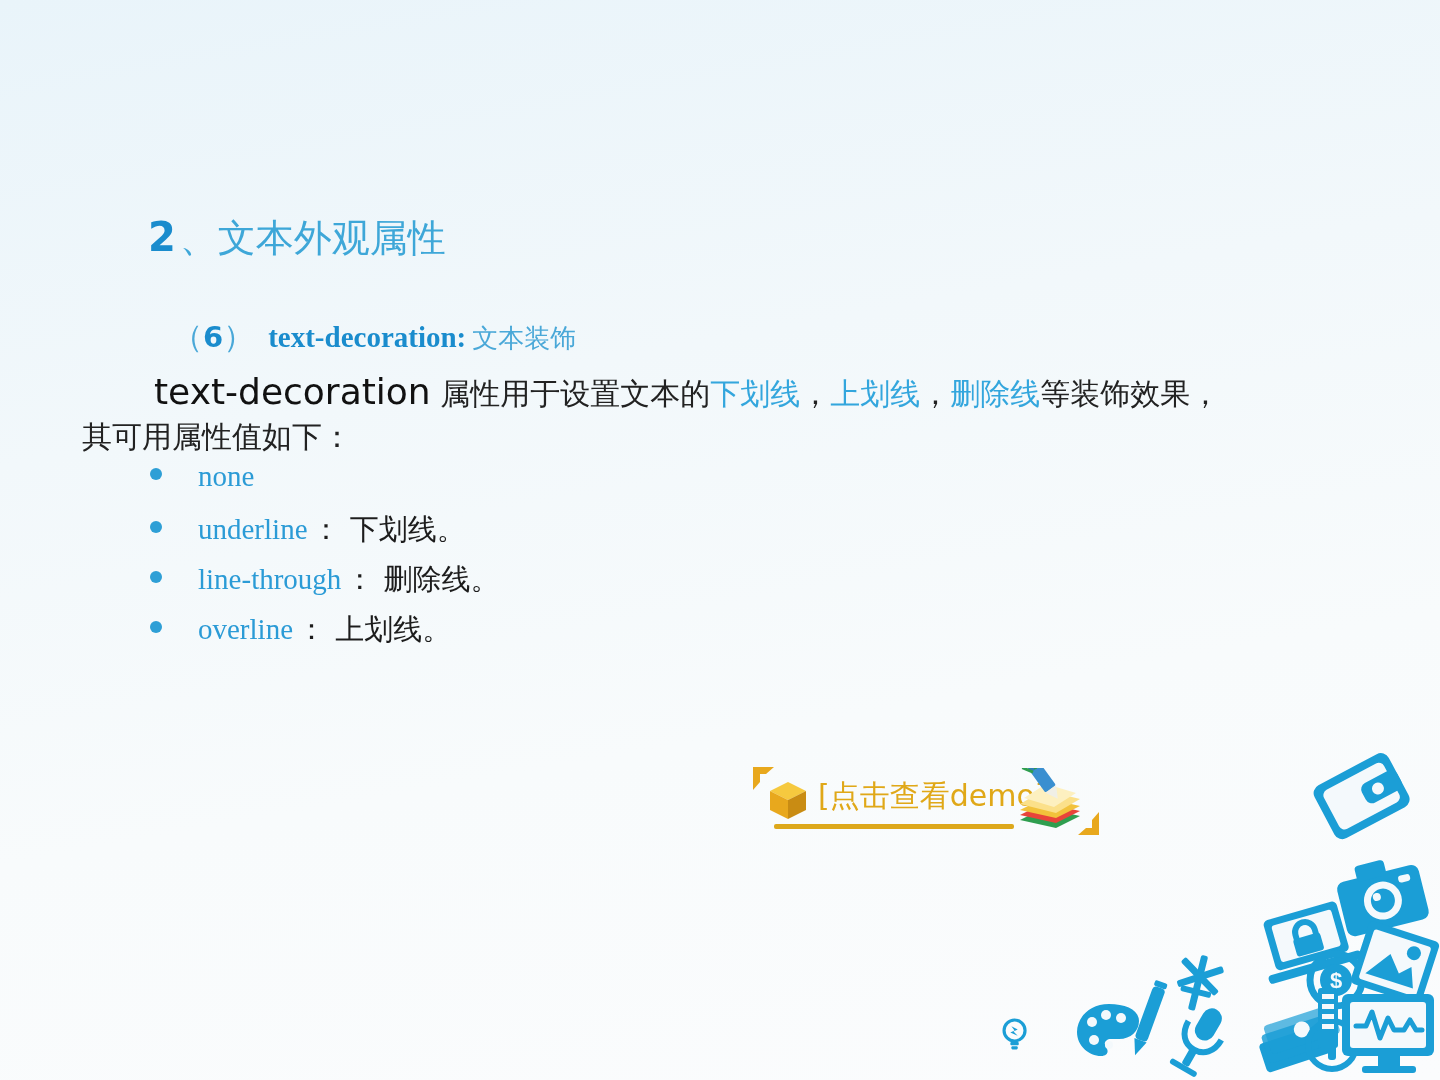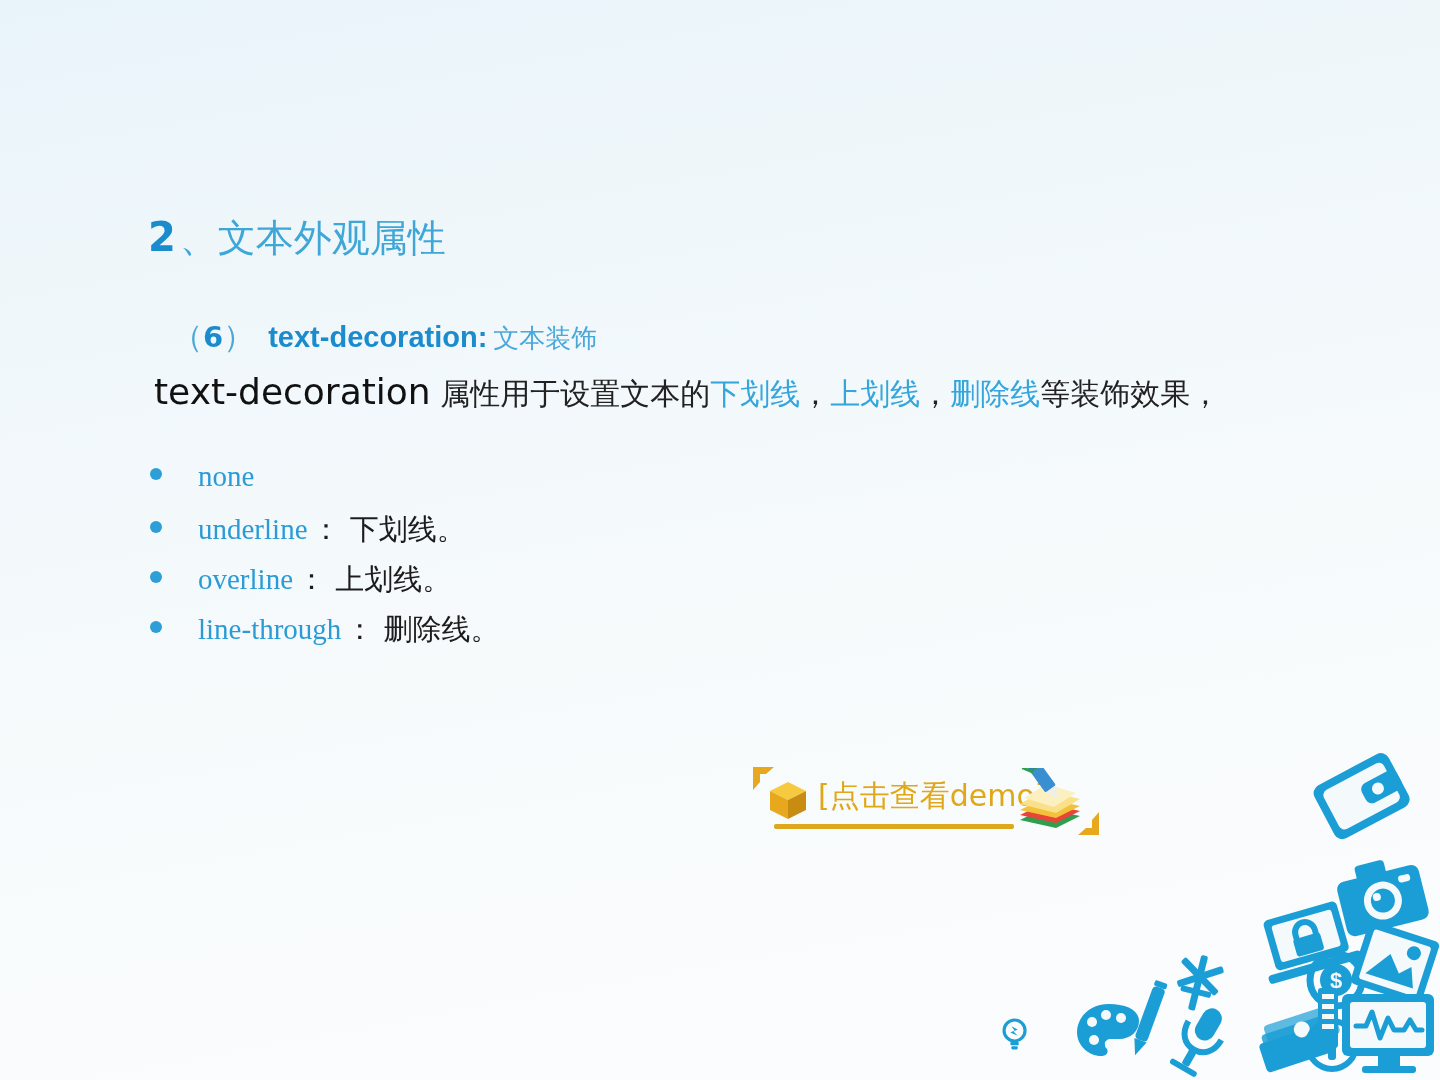--- a/index.html
+++ b/index.html
@@ -116,21 +116,21 @@
     color: #4aa8d8;
     font-size: 31px;
   }
   .sub-heading .six {
     font-family: "DejaVu Sans", sans-serif;
     font-weight: bold;
     color: #1a8ccd;
     font-size: 29px;
   }
   .sub-heading .prop {
-    font-family: Liberation Sans, sans-serif;
+    font-family: Liberation Serif, serif;
     font-weight: bold;
     color: #1a8ccd;
     font-size: 29px;
     margin-left: 14px;
   }
   .sub-heading .cn {
     font-family: "DejaVu Serif", serif;
     color: #4aa8d8;
     font-size: 26px;
     margin-left: 6px;
@@ -263,42 +263,42 @@
 
   <div class="section-heading">
     <span class="num">2</span><span class="cn">、文本外观属性</span>
   </div>
 
   <div class="sub-heading">
     <span class="paren">（</span><span class="six">6</span><span class="paren">）</span><span class="prop">text-decoration:</span><span class="cn">文本装饰</span>
   </div>
 
   <div class="body-para">
-    <span class="indent2"></span><span class="mono">text-decoration</span><span> 属性用于设置文本的</span><span class="hl">下划线</span><span>，</span><span class="hl">上划线</span><span>，</span><span class="hl">删除线</span><span>等装饰效果，</span><br>
+    <span class="indent2"></span><span class="mono">text-decoration</span><span> 属性用于设置文本的</span><span class="hl">下划线</span><span>，</span><span class="hl">上划线</span><span>，</span><span class="hl">删除线</span><span>等装饰效果，</span><br><span>其可用属性值如下：</span>
   </div>
 
   <div class="bullets">
     <div class="bullet-row">
       <span class="bullet-dot"></span>
       <span class="bullet-key">none</span>
     </div>
     <div class="bullet-row">
       <span class="bullet-dot"></span>
       <span class="bullet-key">underline</span>
       <span class="bullet-txt">： 下划线。</span>
     </div>
     <div class="bullet-row">
       <span class="bullet-dot"></span>
-      <span class="bullet-key">overline</span>
-      <span class="bullet-txt">： 上划线。</span>
+      <span class="bullet-key">line-through</span>
+      <span class="bullet-txt">： 删除线。</span>
     </div>
     <div class="bullet-row">
       <span class="bullet-dot"></span>
-      <span class="bullet-key">line-through</span>
-      <span class="bullet-txt">： 删除线。</span>
+      <span class="bullet-key">overline</span>
+      <span class="bullet-txt">： 上划线。</span>
     </div>
   </div>
 
   <div class="demo-box">
 
     <svg class="demo-corner-tl" viewBox="0 0 26 26">
       <path d="M1 1 L22 1 L14 8 L8 8 L8 16 L1 24 Z" fill="#e8a81d"></path>
     </svg>
 
     <svg class="demo-cube" viewBox="0 0 44 44">

